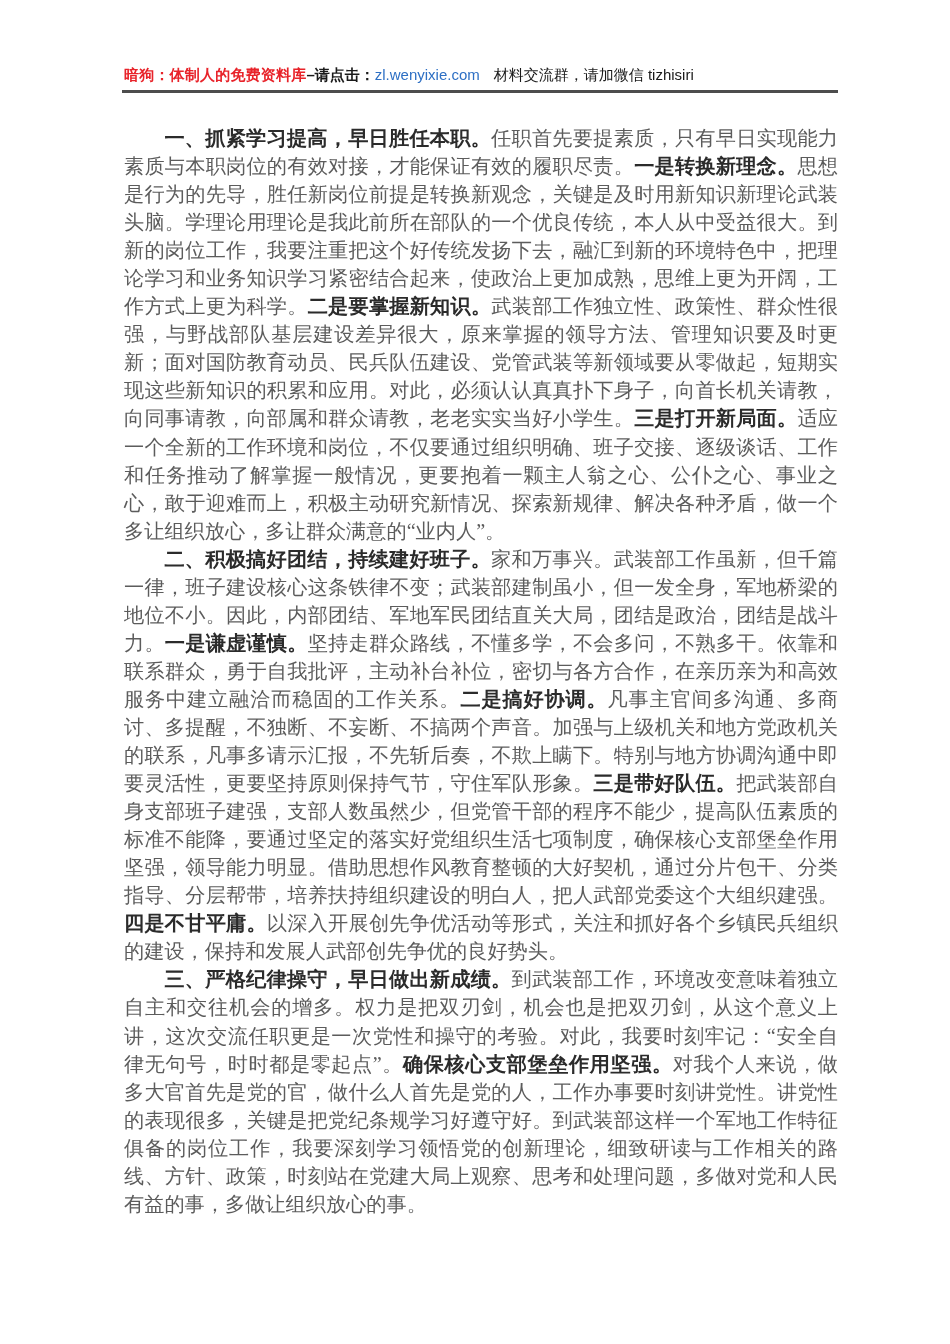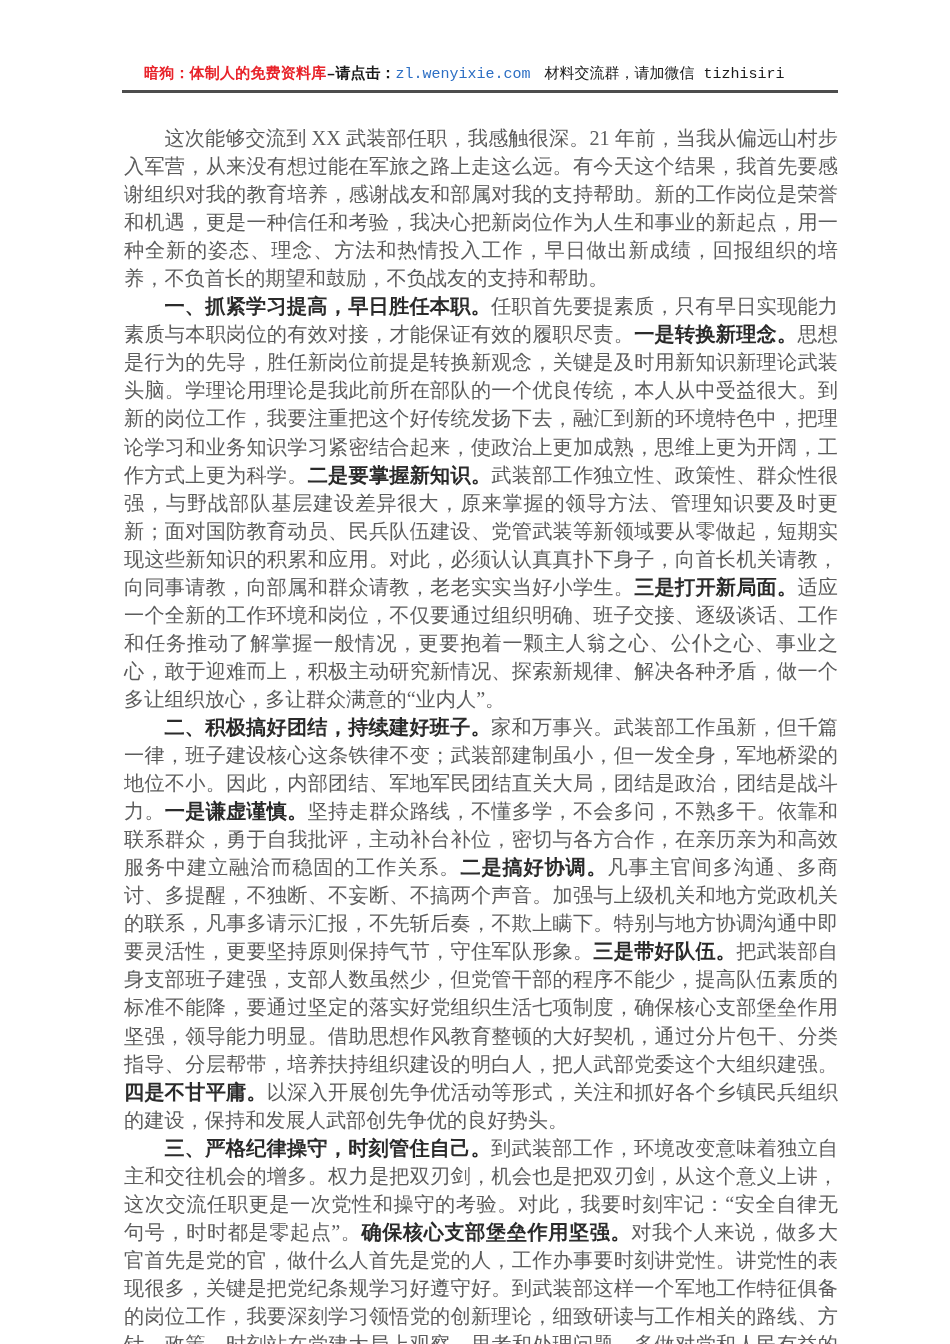--- a/index.html
+++ b/index.html
@@ -28,23 +28,22 @@
 
   
   .banner {
     position: absolute;
     left: 124px;
     top: 62px;
     width: 714px;
     height: 26px;
     white-space: nowrap;
     line-height: 26px;
-    font-family: Liberation Mono, monospace;
+    font-family: Liberation Sans, sans-serif;
     font-size: 15px;
-    margin-left: 20px;
   }
   .banner .b-red {
     color: #e8232a;
     font-weight: bold;
     letter-spacing: 0.2px;
   }
   .banner .b-black {
     color: #1a1a1a;
     font-weight: bold;
   }
@@ -102,19 +101,18 @@
 <body>
 
 <div class="page">
 
   <div class="banner">
     <span class="b-red">暗狗：体制人的免费资料库</span><span class="b-black">–请点击：</span><span class="b-link">zl.wenyixie.com</span><span class="b-gap"></span><span class="b-tail">材料交流群，请加微信 tizhisiri</span>
   </div>
   <div class="banner-rule"></div>
 
   <div class="doc-body">
-      <p class="para"><span>这次能够交流到 XX 武装部任职，我感触很深。21 年前，当我从偏远山村步入军营，从来没有想过能在军旅之路上走这么远。有今天这个结果，我首先要感谢组织对我的教育培养，感谢战友和部属对我的支持帮助。新的工作岗位是荣誉和机遇，更是一种信任和考验，我决心把新岗位作为人生和事业的新起点，用一种全新的姿态、理念、方法和热情投入工作，早日做出新成绩，回报组织的培养，不负首长的期望和鼓励，不负战友的支持和帮助。</span></p>
       <p class="para"><span class="hd">一、抓紧学习提高，早日胜任本职。</span><span>任职首先要提素质，只有早日实现能力素质与本职岗位的有效对接，才能保证有效的履职尽责。</span><span class="hd">一是转换新理念。</span><span>思想是行为的先导，胜任新岗位前提是转换新观念，关键是及时用新知识新理论武装头脑。学理论用理论是我此前所在部队的一个优良传统，本人从中受益很大。到新的岗位工作，我要注重把这个好传统发扬下去，融汇到新的环境特色中，把理论学习和业务知识学习紧密结合起来，使政治上更加成熟，思维上更为开阔，工作方式上更为科学。</span><span class="hd">二是要掌握新知识。</span><span>武装部工作独立性、政策性、群众性很强，与野战部队基层建设差异很大，原来掌握的领导方法、管理知识要及时更新；面对国防教育动员、民兵队伍建设、党管武装等新领域要从零做起，短期实现这些新知识的积累和应用。对此，必须认认真真扑下身子，向首长机关请教，向同事请教，向部属和群众请教，老老实实当好小学生。</span><span class="hd">三是打开新局面。</span><span>适应一个全新的工作环境和岗位，不仅要通过组织明确、班子交接、逐级谈话、工作和任务推动了解掌握一般情况，更要抱着一颗主人翁之心、公仆之心、事业之心，敢于迎难而上，积极主动研究新情况、探索新规律、解决各种矛盾，做一个多让组织放心，多让群众满意的“业内人”。</span></p>
       <p class="para"><span class="hd">二、积极搞好团结，持续建好班子。</span><span>家和万事兴。武装部工作虽新，但千篇一律，班子建设核心这条铁律不变；武装部建制虽小，但一发全身，军地桥梁的地位不小。因此，内部团结、军地军民团结直关大局，团结是政治，团结是战斗力。</span><span class="hd">一是谦虚谨慎。</span><span>坚持走群众路线，不懂多学，不会多问，不熟多干。依靠和联系群众，勇于自我批评，主动补台补位，密切与各方合作，在亲历亲为和高效服务中建立融洽而稳固的工作关系。</span><span class="hd">二是搞好协调。</span><span>凡事主官间多沟通、多商讨、多提醒，不独断、不妄断、不搞两个声音。加强与上级机关和地方党政机关的联系，凡事多请示汇报，不先斩后奏，不欺上瞒下。特别与地方协调沟通中即要灵活性，更要坚持原则保持气节，守住军队形象。</span><span class="hd">三是带好队伍。</span><span>把武装部自身支部班子建强，支部人数虽然少，但党管干部的程序不能少，提高队伍素质的标准不能降，要通过坚定的落实好党组织生活七项制度，确保核心支部堡垒作用坚强，领导能力明显。借助思想作风教育整顿的大好契机，通过分片包干、分类指导、分层帮带，培养扶持组织建设的明白人，把人武部党委这个大组织建强。</span><span class="hd">四是不甘平庸。</span><span>以深入开展创先争优活动等形式，关注和抓好各个乡镇民兵组织的建设，保持和发展人武部创先争优的良好势头。</span></p>
-      <p class="para"><span class="hd">三、严格纪律操守，时刻管住自己。</span><span>到武装部工作，环境改变意味着独立自主和交往机会的增多。权力是把双刃剑，机会也是把双刃剑，从这个意义上讲，这次交流任职更是一次党性和操守的考验。对此，我要时刻牢记：“安全自律无句号，时时都是零起点”。</span><span class="hd">确保核心支部堡垒作用坚强。</span><span>对我个人来说，做多大官首先是党的官，做什么人首先是党的人，工作办事要时刻讲党性。讲党性的表现很多，关键是把党纪条规学习好遵守好。到武装部这样一个军地工作特征俱备的岗位工作，我要深刻学习领悟党的创新理论，细致研读与工作相关的路线、方针、政策，时刻站在党建大局上观察、思考和处理问题，多做对党和人民有益的事，多做让组织放心的事。</span></p>
+      <p class="para"><span class="hd">三、严格纪律操守，早日做出新成绩。</span><span>到武装部工作，环境改变意味着独立自主和交往机会的增多。权力是把双刃剑，机会也是把双刃剑，从这个意义上讲，这次交流任职更是一次党性和操守的考验。对此，我要时刻牢记：“安全自律无句号，时时都是零起点”。</span><span class="hd">确保核心支部堡垒作用坚强。</span><span>对我个人来说，做多大官首先是党的官，做什么人首先是党的人，工作办事要时刻讲党性。讲党性的表现很多，关键是把党纪条规学习好遵守好。到武装部这样一个军地工作特征俱备的岗位工作，我要深刻学习领悟党的创新理论，细致研读与工作相关的路线、方针、政策，时刻站在党建大局上观察、思考和处理问题，多做对党和人民有益的事，多做让组织放心的事。</span></p>
     </div>
 
 </div>
 
 </body></html>

